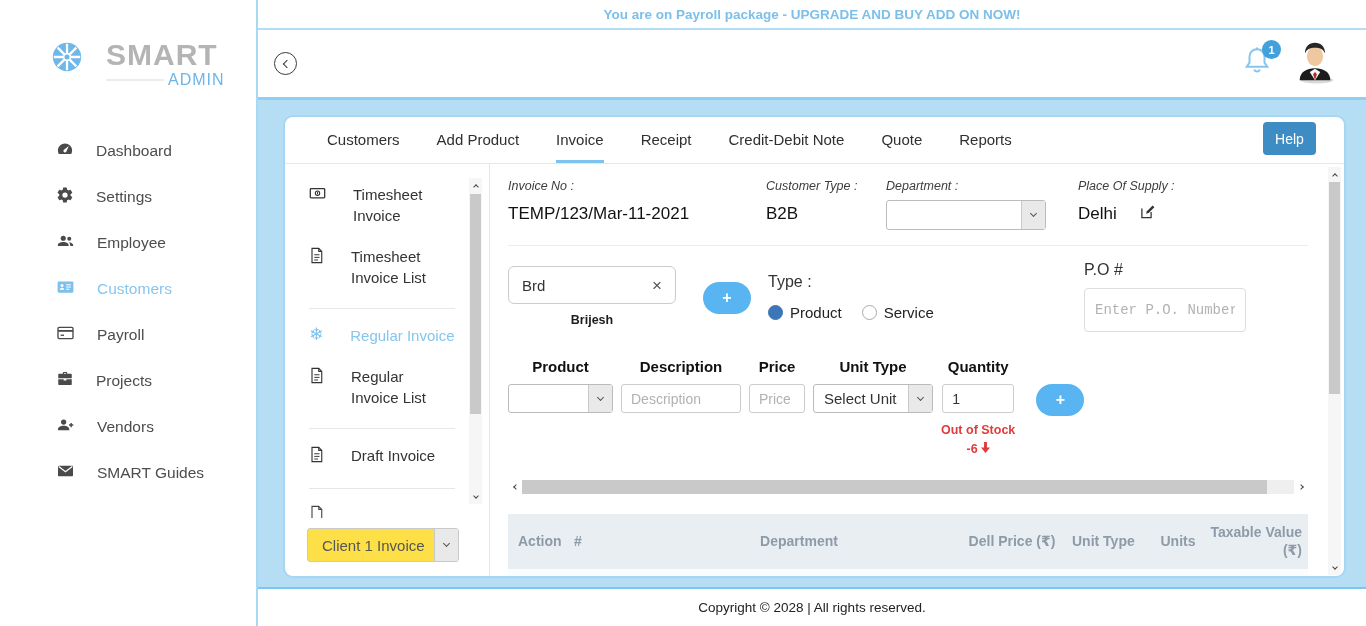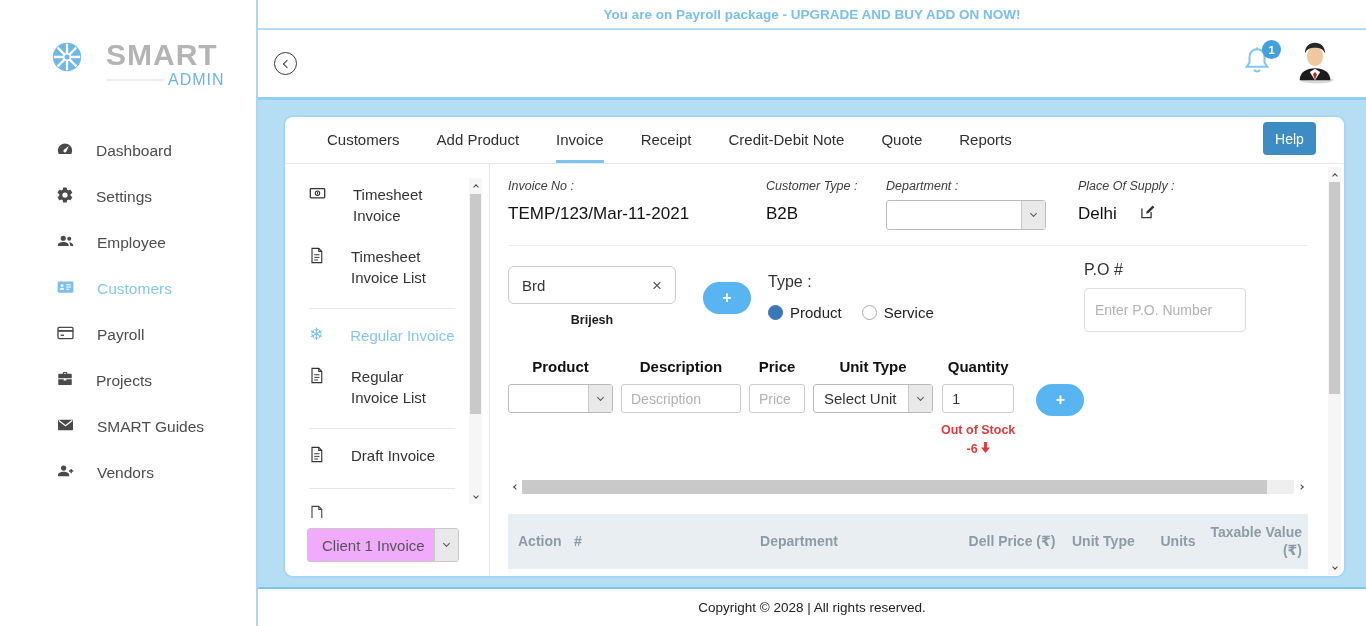--- a/index.html
+++ b/index.html
@@ -52,21 +52,21 @@
 
   
   .inv-menu { width:205px; flex-shrink:0; border-right:1px solid #e7e7e7; display:flex; flex-direction:column; position:relative; }
   .inv-list { flex:1; padding:20px 34px 0 24px; overflow:hidden; position:relative; }
   .inv-item { display:flex; gap:27px; font-size:15px; color:#333; margin-bottom:20px; line-height:1.4; cursor:pointer; }
   .inv-item svg, .inv-item .snow { flex-shrink:0; margin-top:1px; }
   .inv-item.active { color:#85c5ee; }
   .snow { color:#7cc4ef; font-size:17px; line-height:1; }
   .inv-divider { border-top:1px solid #e7e7e7; margin:16px 0 16px 0; }
   .inv-partial { height:14px; overflow:hidden; opacity:.9; }
-  .client-select { margin:10px 0 14px 22px; width:152px; height:34px; border:1px solid #c9c9c9; border-radius:3px; position:relative; display:flex; align-items:center; padding-left:14px; font-size:15px; color:#555; cursor:pointer; background:#f0abfc; }
+  .client-select { margin:10px 0 14px 22px; width:152px; height:34px; border:1px solid #c9c9c9; border-radius:3px; position:relative; display:flex; align-items:center; padding-left:14px; font-size:15px; color:#555; cursor:pointer; background:#fde047; }
   .sel-box { position:absolute; right:0; top:0; bottom:0; width:24px; background:#e9e9e9; border-left:1px solid #c9c9c9; display:flex; align-items:center; justify-content:center; }
   .sel-box .chev { width:5px; height:5px; border-color:#555; }
 
   
   .vscroll { position:absolute; width:13px; background:#f6f6f6; }
   .vs-arrow { position:absolute; left:0; width:13px; height:14px; display:flex; align-items:center; justify-content:center; background:#f6f6f6; cursor:pointer; }
   .vs-arrow .chev { width:4px; height:4px; border-color:#444; border-width:1.5px; }
   .vs-thumb { position:absolute; left:1px; width:11px; background:#c9c9c9; cursor:grab; }
   .menu-scroll { right:7px; top:14px; height:326px; }
   .main-scroll { right:3px; top:3px; height:408px; }
@@ -95,21 +95,21 @@
   .pill-btn { width:48px; height:32px; border-radius:16px; background:#58b5f2; color:#fff; border:none; font-size:16px; font-weight:bold; font-family:inherit; cursor:pointer; line-height:1; }
   .pill-search { margin-left:27px; margin-top:2px; }
   .type-group { margin-left:17px; }
   .type-group .flabel { margin-bottom:13px; }
   .radio-row { display:flex; align-items:center; gap:20px; }
   .radio-opt { display:flex; align-items:center; gap:7px; font-size:15px; color:#222; cursor:pointer; }
   .radio { width:15px; height:15px; border-radius:50%; border:1px solid #aaa; background:#fff; }
   .radio.checked { background:#3b76b8; border-color:#3b76b8; }
   .po-group { margin-left:auto; margin-right:62px; }
   .po-group .flabel { margin-bottom:9px; }
-  .po-group input { width:162px; height:44px; border:1px solid #ddd; border-radius:4px; padding:12px 10px; font-size:14px; color:#333; outline:none; font-family:Liberation Sans, sans-serif; }
+  .po-group input { width:162px; height:44px; border:1px solid #ddd; border-radius:4px; padding:12px 10px; font-size:14px; color:#333; outline:none; font-family:Liberation Mono, monospace; }
   .po-group input::placeholder, .search-box input::placeholder, .pinput::placeholder { color:#b2b2b2; }
 
   .frow3 { display:flex; margin-top:26px; align-items:flex-start; }
   .pcol { display:flex; flex-direction:column; align-items:center; margin-right:8px; }
   .pcol .phead { font-weight:bold; font-size:15px; color:#111; margin-bottom:9px; }
   .pinput { height:29px; border:1px solid #ccc; border-radius:3px; padding:0 9px; font-size:14px; color:#333; outline:none; font-family:inherit; }
   .sel-product { width:105px; height:29px; }
   .in-desc { width:120px; }
   .in-price { width:56px; }
   .sel-unit { width:120px; height:29px; font-size:15px; }
@@ -208,33 +208,33 @@
             </svg></span>
         <span>Payroll</span>
       </div>
       <div class="menu-item">
         <span><svg width="18" height="18" viewBox="0 0 24 24" fill="#4a4a4a">
               <path d="M9 5V4a1.5 1.5 0 0 1 1.5-1.5h3A1.5 1.5 0 0 1 15 4v1h5a1 1 0 0 1 1 1v5H3V6a1 1 0 0 1 1-1h5zm1.6-.9V5h2.8v-.9h-2.8zM3 12.4h7.2V14h3.6v-1.6H21V19a1 1 0 0 1-1 1H4a1 1 0 0 1-1-1v-6.6z"></path>
             </svg></span>
         <span>Projects</span>
       </div>
       <div class="menu-item">
-        <span><svg width="19" height="18" viewBox="0 0 24 24">
-              <rect x="2" y="5" width="20" height="14" rx="1" fill="#4a4a4a"></rect>
-              <path d="M3 6l9 7 9-7" stroke="#fff" stroke-width="1.7" fill="none"></path>
-            </svg></span>
-        <span>SMART Guides</span>
-      </div>
-      <div class="menu-item">
         <span><svg width="19" height="18" viewBox="0 0 24 24" fill="#4a4a4a">
               <circle cx="9.5" cy="8" r="3.5"></circle>
               <path d="M9.5 13c-4.2 0-7.5 1.9-7.5 4.3V19h15v-1.7c0-2.4-3.3-4.3-7.5-4.3z"></path>
               <path d="M18.6 9.2v1.9h-1.9V13h1.9v1.9h1.9V13h1.9v-1.9h-1.9V9.2z"></path>
             </svg></span>
         <span>Vendors</span>
+      </div>
+      <div class="menu-item">
+        <span><svg width="19" height="18" viewBox="0 0 24 24">
+              <rect x="2" y="5" width="20" height="14" rx="1" fill="#4a4a4a"></rect>
+              <path d="M3 6l9 7 9-7" stroke="#fff" stroke-width="1.7" fill="none"></path>
+            </svg></span>
+        <span>SMART Guides</span>
       </div>
     </nav>
   </aside>
 
   <div class="main-col">
 
     <div class="banner">
       <span>You are on Payroll package - UPGRADE AND BUY ADD ON NOW!</span>
     </div>
 

